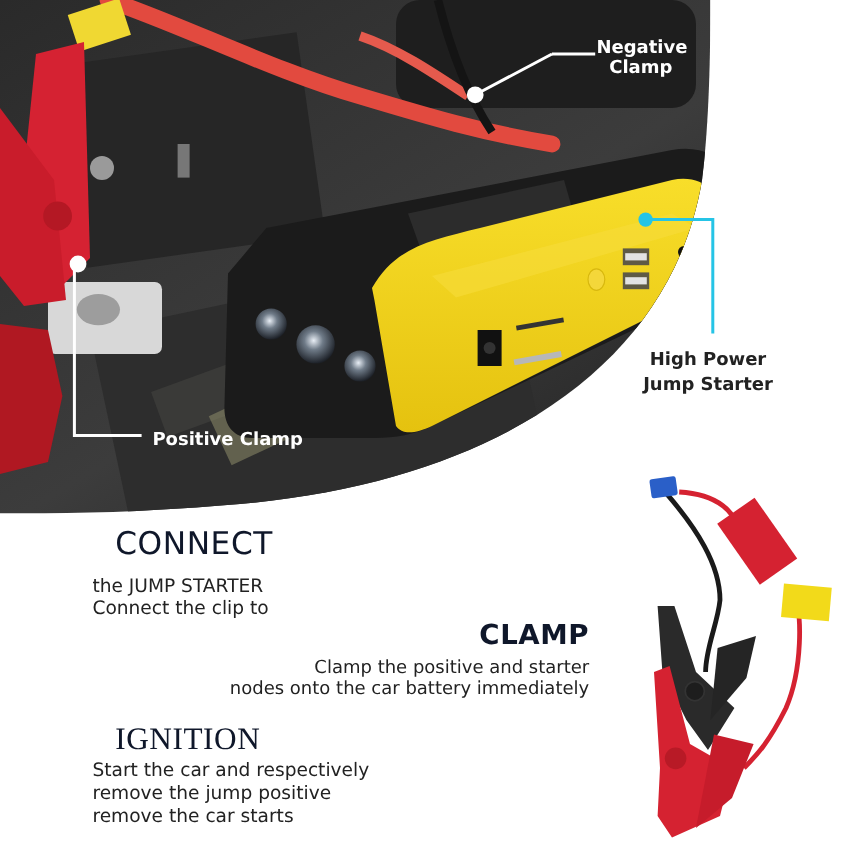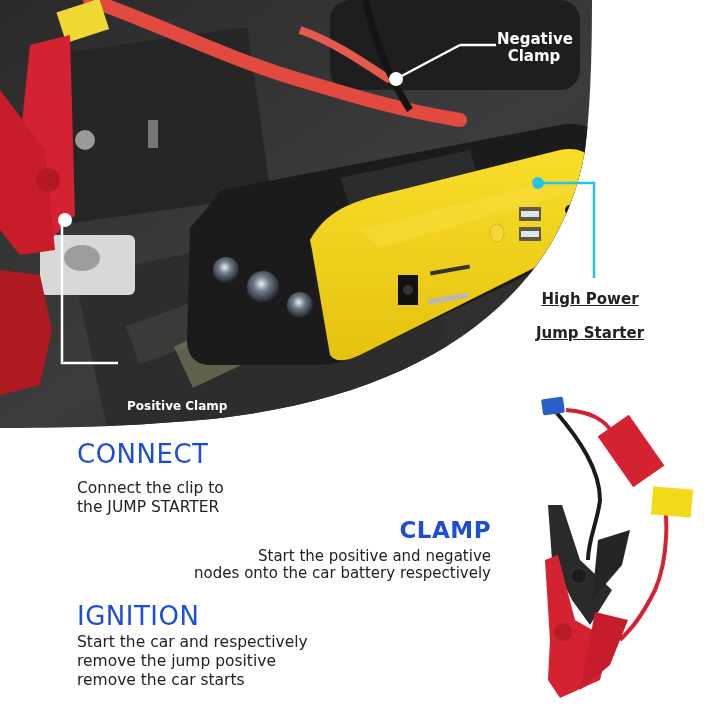--- a/index.html
+++ b/index.html
@@ -1,22 +1,22 @@
 <!DOCTYPE html>
 <html><head>
 <meta charset="utf-8">
 <style>
   html, body { margin:0; padding:0; background:#ffffff; }
   body { width:720px; height:720px; overflow:hidden; position:relative; font-family:"DejaVu Sans", sans-serif; }
   .stage { position:absolute; left:0; top:0; width:720px; height:536px; }
   .photo { position:absolute; left:0; top:0; width:720px; height:720px; }
   .label { position:absolute; font-weight:bold; line-height:1.0; }
   .lbl-light { color:#ffffff; }
-  .lbl-dark { color:#222222;text-decoration:underline; }
-  .h-step { position:absolute; color:#1d4ed8; font-family:"DejaVu Sans", sans-serif; letter-spacing:0.5px; }
+  .lbl-dark { color:#222222; }
+  .h-step { position:absolute; color:#0f172a; font-family:"DejaVu Sans", sans-serif; letter-spacing:0.5px;margin-left:19px; }
   .p-step { position:absolute; color:#222222; font-size:15.5px; line-height:19px; font-family:"DejaVu Sans", sans-serif; }
 </style>
 </head>
 <body>
 
 <div class="stage">
 
   <svg class="photo" viewBox="0 0 720 720" xmlns="http://www.w3.org/2000/svg">
     <defs>
       <clipPath id="photoClip">
@@ -130,36 +130,36 @@
     </g>
   </svg>
 
   <div class="label lbl-light" style="left:497px; top:32px; font-size:15px; text-align:center; width:74px;">
     <div>Negative</div>
     <div style="margin-top:2px;">Clamp</div>
   </div>
 
   <div class="label lbl-dark" style="left:534px; top:292px; font-size:15px; text-align:center; width:112px;">
     <div>High Power</div>
-    <div style="margin-top:19px;">Jump Starter</div>
+    <div style="margin-top:6px;">Jump Starter</div>
   </div>
 
-  <div class="label lbl-light" style="left:127px; top:359px; font-size:12px;margin-top:41px;">Positive Clamp</div>
+  <div class="label lbl-light" style="left:127px; top:359px; font-size:15px;">Positive Clamp</div>
 
   <div class="h-step" style="left:77px; top:439px; font-size:26px;">CONNECT</div>
   <div class="p-step" style="left:77px; top:479px; text-align:left;">
+    <div>the JUMP STARTER</div>
     <div>Connect the clip to</div>
-    <div>the JUMP STARTER</div>
   </div>
 
   <div class="h-step" style="right:229px; top:517px; font-size:23px; font-weight:bold;">CLAMP</div>
   <div class="p-step" style="right:229px; top:548px; text-align:right; font-size:15px; line-height:17px;">
-    <div>Start the positive and negative</div>
-    <div>nodes onto the car battery respectively</div>
+    <div>Clamp the positive and starter</div>
+    <div>nodes onto the car battery immediately</div>
   </div>
 
-  <div class="h-step" style="left:77px; top:601px; font-size:26px;">IGNITION</div>
+  <div class="h-step" style="left:77px; top:601px; font-size:26px;font-family:Liberation Serif, serif;">IGNITION</div>
   <div class="p-step" style="left:77px; top:633px; text-align:left;">
     <div>Start the car and respectively</div>
     <div>remove the jump positive</div>
     <div>remove the car starts</div>
   </div>
 </div>
 
 </body></html>

